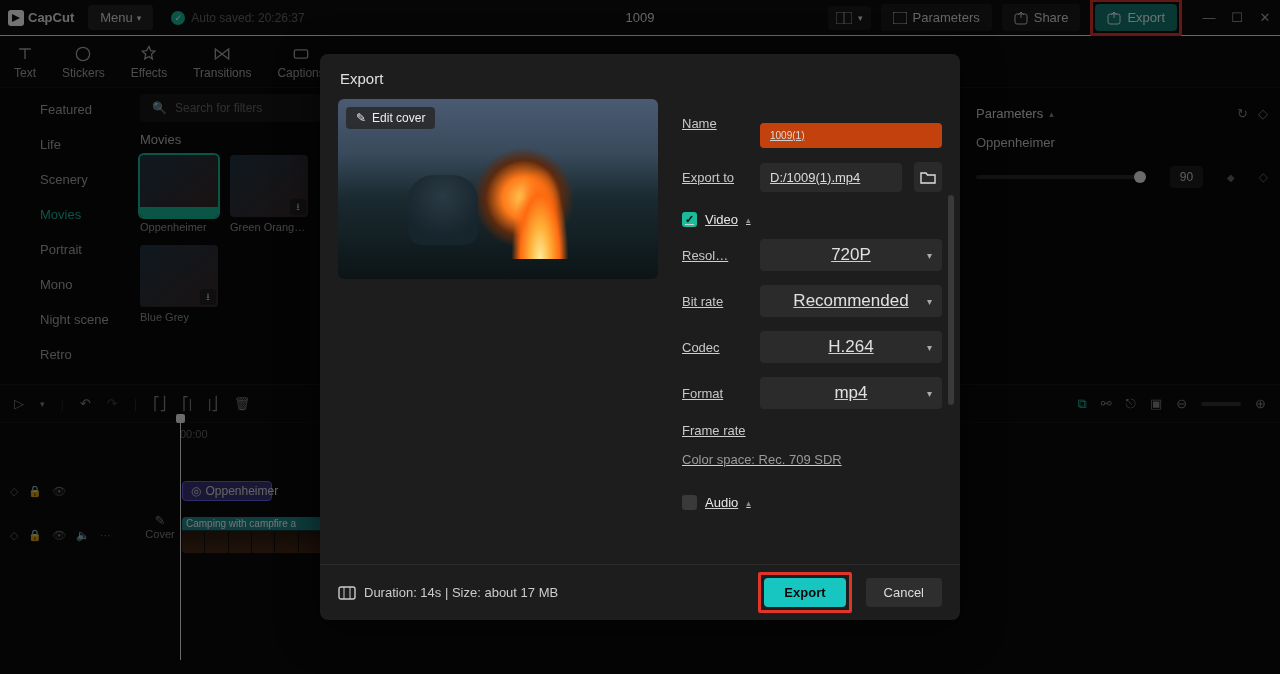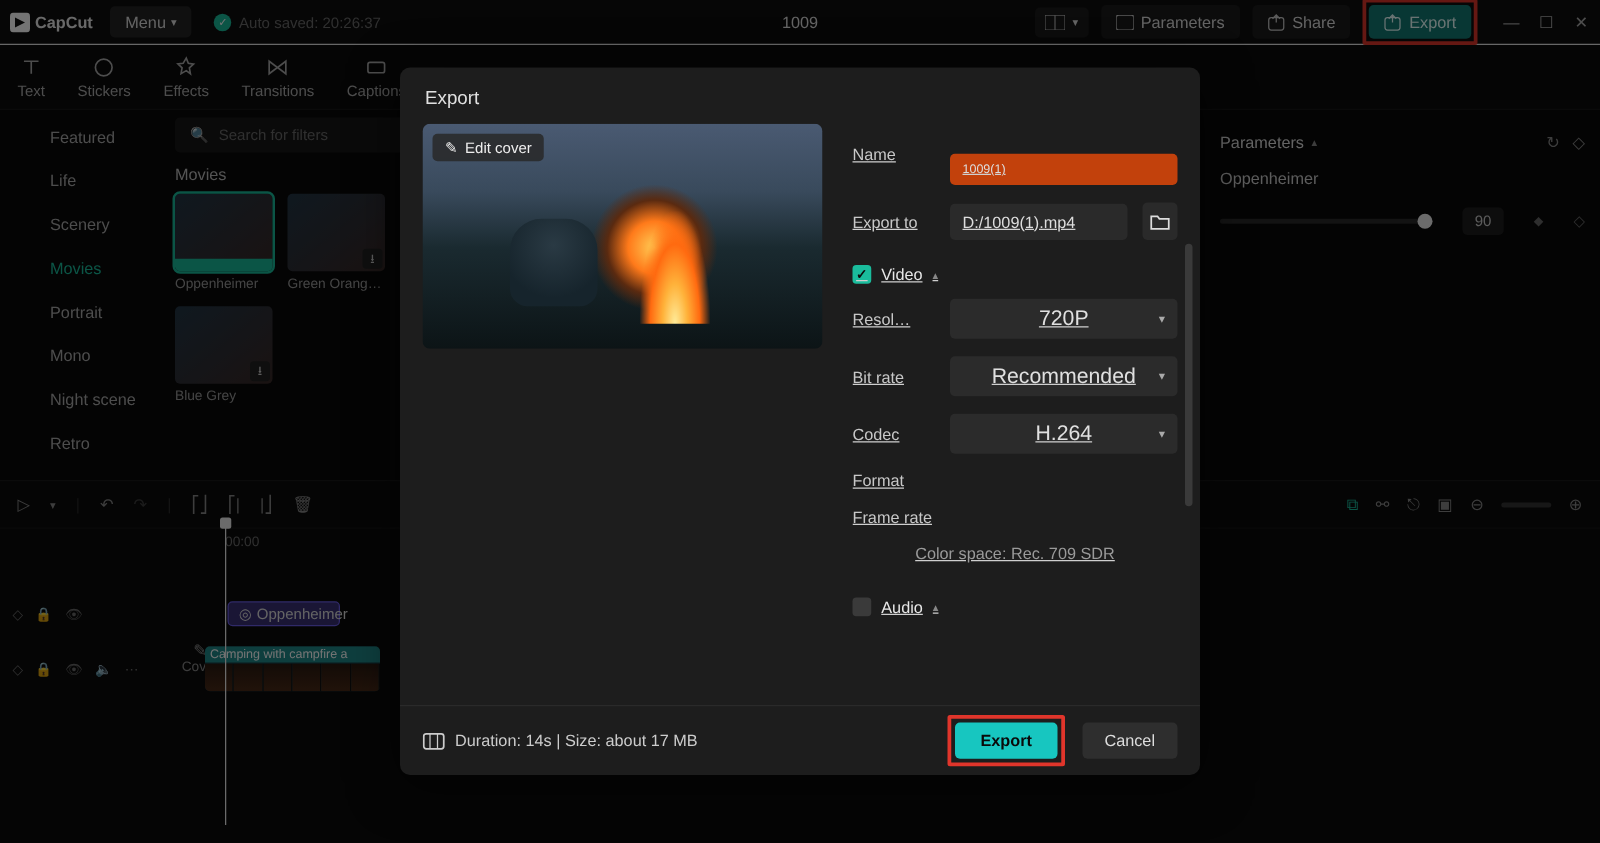--- a/index.html
+++ b/index.html
@@ -214,21 +214,21 @@
 .field-row .lbl{ width:66px; color:#c8c8c8; font-size:13px;}
 .field-row .lbl-sm{ width:66px; color:#c8c8c8; font-size:13px; white-space:nowrap; overflow:hidden; text-overflow:ellipsis;}
 .txt-input{ flex:1; background:#c2410c; border-radius:4px; padding:7px 10px; color:#ddd; font-size:10px;margin-top:24px;}
 .path-input{ flex:1; background:#2a2a2a; border-radius:4px; padding:7px 10px; color:#ddd; font-size:13px;}
 .folder-btn{ width:28px; height:30px; background:#2a2a2a; border-radius:4px; display:flex; align-items:center; justify-content:center; color:#ddd;}
 .section-hdr{ display:flex; align-items:center; gap:8px; margin: 20px 0 12px 0; color:#e8e8e8; font-weight:500;}
 .chk{ width:15px; height:15px; border-radius:3px; background:#1abc9c; display:flex; align-items:center; justify-content:center; color:#0c0c0c; font-size:11px; font-weight:bold;}
 .chk.off{ background:#3a3a3a;}
 .dropdown{ flex:1; background:#2b2b2b; border-radius:4px; padding:6px 10px; color:#e0e0e0; font-size:17px; display:flex; align-items:center; justify-content:center; position:relative;}
 .dropdown::after{ content:"▾"; position:absolute; right:10px; color:#aaa; font-size:10px;}
-.cs-note{ color:#9a9a9a; font-size:13px; margin-top:10px;text-align:center;}
+.cs-note{ color:#9a9a9a; font-size:13px; margin-top:10px;}
 .scroll-ind{ position:absolute; right:-12px; top:98px; width:6px; height:210px; background:#3a3a3a; border-radius:3px;}
 
 .modal-footer{ height:56px; border-top:1px solid #2a2a2a; display:flex; align-items:center; padding:0 18px;}
 .footer-info{ display:flex; align-items:center; gap:8px; color:#ccc; font-size:13px;}
 .footer-actions{ margin-left:auto; display:flex; gap:14px; align-items:center;}
 .btn-export{ background:#17c6c0; color:#0a0a0a; padding:7px 20px; border-radius:4px; font-weight:600;}
 .btn-export-wrap{ border:3px solid #e0352b; padding:3px; border-radius:2px;}
 .btn-cancel{ background:#2e2e2e; color:#ddd; padding:7px 18px; border-radius:4px;}
 
 </style>
@@ -445,21 +445,21 @@
           <span>◇</span>
           <span>🔒</span>
           <span>👁</span>
           <span>🔈</span>
           <span>⋯</span>
         </div>
         <div style="position:absolute;left:-2px;top:0;width:44px;text-align:center">
           <div style="color:#888">✎</div>
           <div style="font-size:11px;color:#888">Cover</div>
         </div>
-        <div class="clip-vid" style="margin-left:24px">
+        <div class="clip-vid" style="margin-left:42px">
           <div class="title">Camping with campfire a</div>
           <div class="strip">
               <div></div>
               <div></div>
               <div></div>
               <div></div>
               <div></div>
               <div></div>
             </div>
         </div>
@@ -520,20 +520,23 @@
           </div>
       </div>
       <div class="field-row">
         <div class="lbl-sm">Codec</div>
         <div class="dropdown">
             <span>H.264</span>
           </div>
       </div>
       <div class="field-row">
         <div class="lbl-sm">Format</div>
+        <div class="dropdown">
+            <span>mp4</span>
+          </div>
       </div>
       <div class="field-row">
         <div class="lbl-sm" style="width:76px">Frame rate</div>
       </div>
 
       <div class="cs-note">Color space: Rec. 709 SDR</div>
 
       <div class="section-hdr" style="margin-top:28px">
         <span class="chk off"></span>
         <span>Audio</span>

